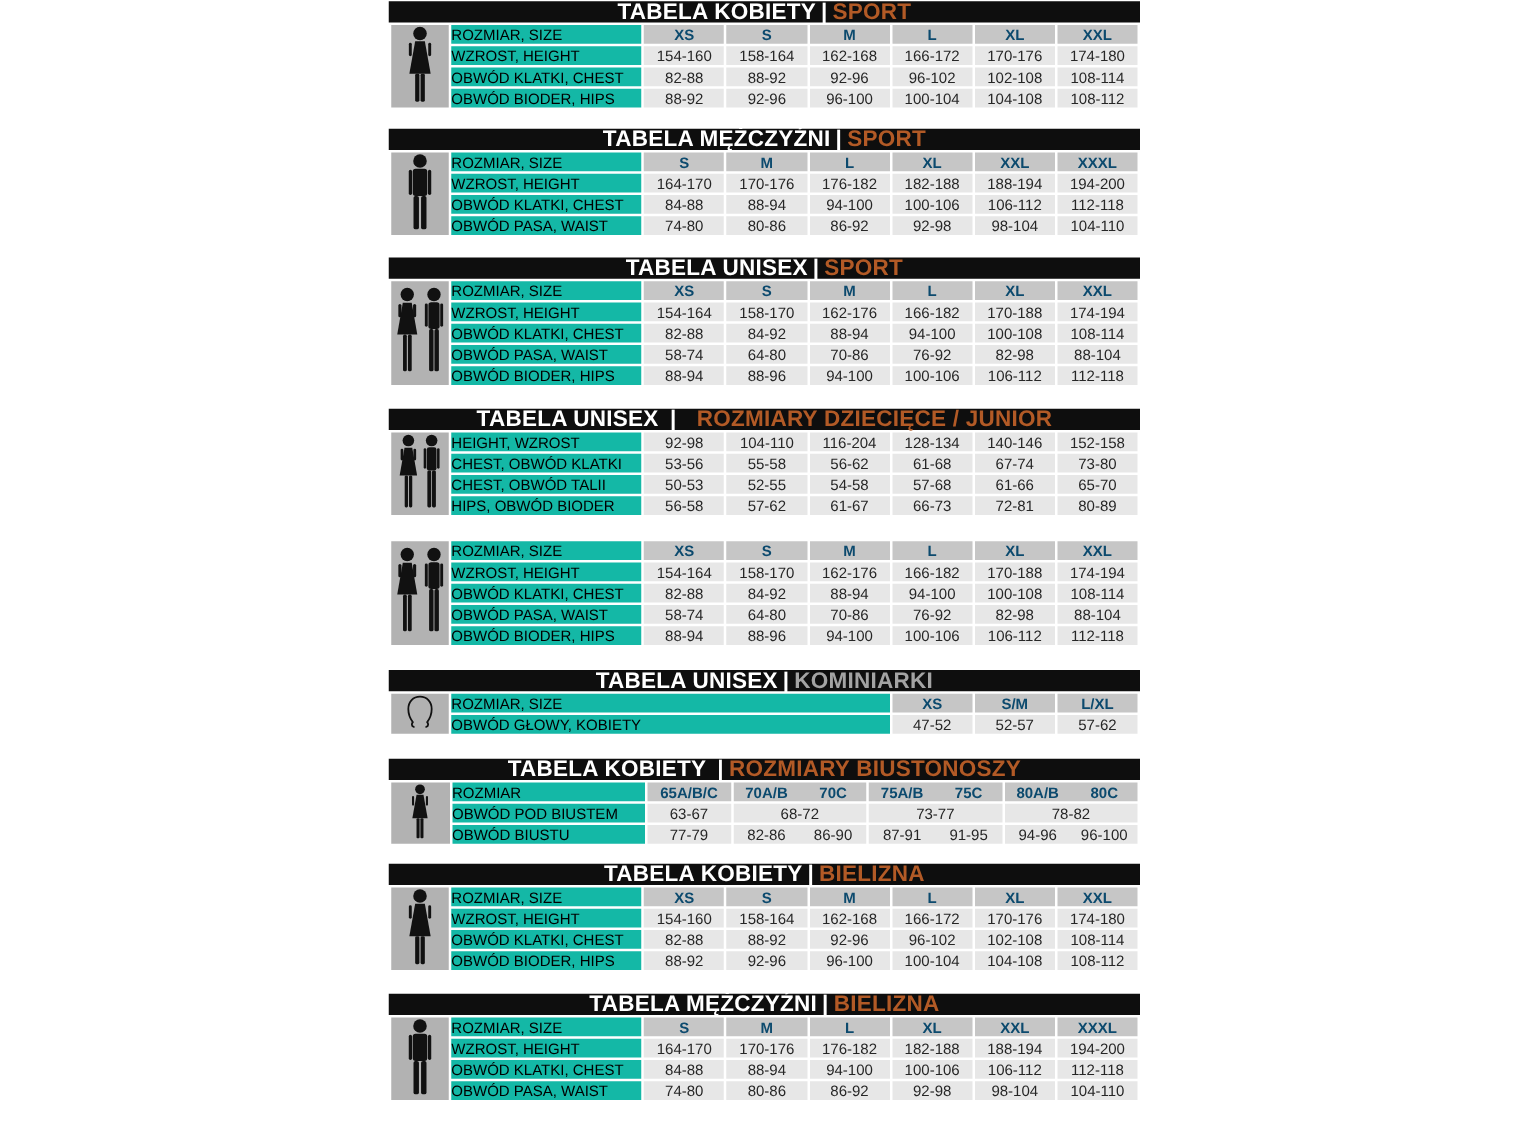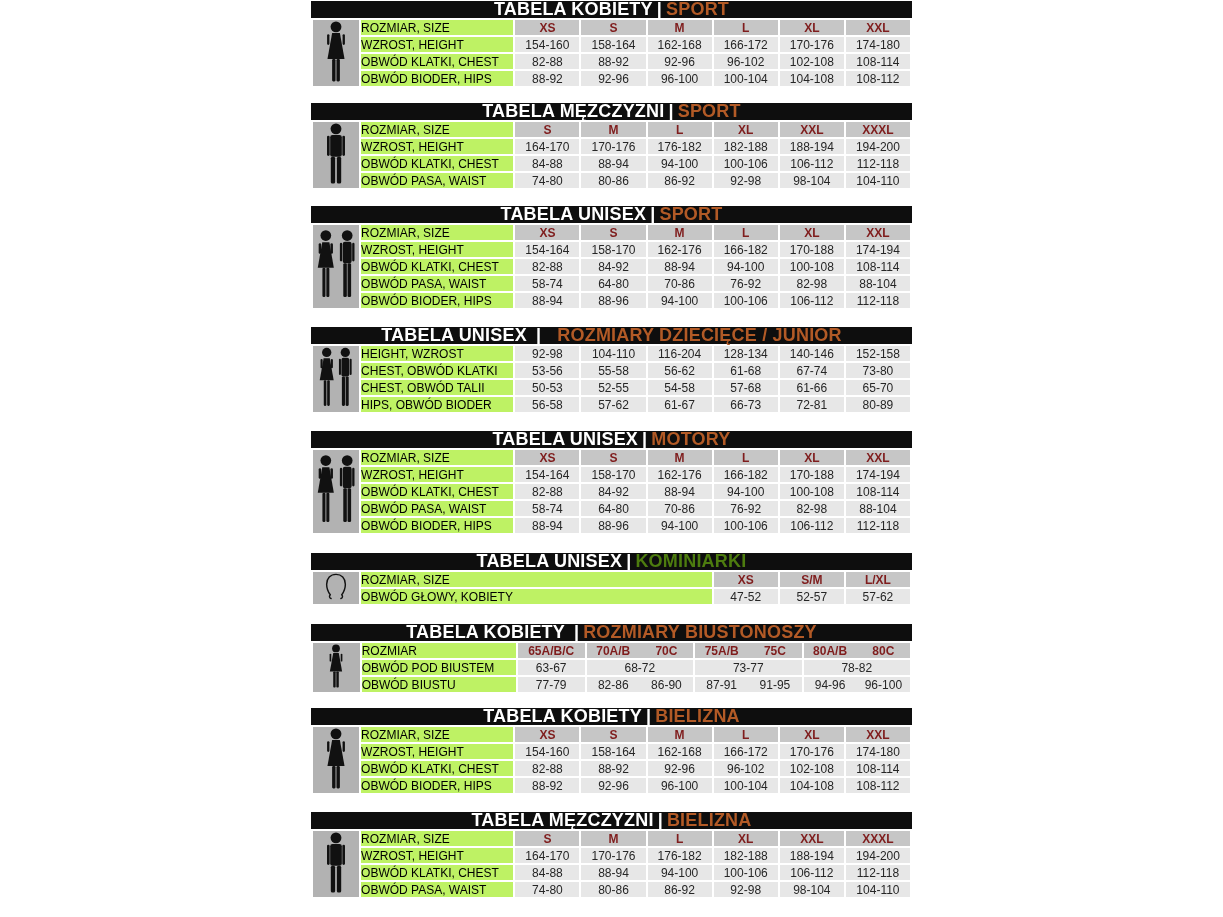--- a/index.html
+++ b/index.html
@@ -22,22 +22,22 @@
     font-size:18px;line-height:17px;text-align:center;letter-spacing:.2px;
   }
   .title-sep{padding:0 4px;color:#ffffff}
   .title-accent{color:#b25a26}
   table.grid{border-collapse:separate;border-spacing:2px;table-layout:fixed;width:601px;margin:0}
   table.grid td{
     height:15px;font-size:12px;line-height:14px;overflow:hidden;white-space:nowrap;
     padding:0;vertical-align:middle;
   }
   td.icon-cell{background:#b2b2b2;text-align:center;vertical-align:middle}
-  td.label-cell{background:#bef264;padding-left:6px;color:#000000;text-align:left}
-  td.head-cell{background:#c6c6c6;font-weight:bold;text-align:center;color:#7f1d1d}
+  td.label-cell{background:#14b8a6;padding-left:6px;color:#000000;text-align:left}
+  td.head-cell{background:#c6c6c6;font-weight:bold;text-align:center;color:#0c4a6e}
   td.data-cell{background:#e7e7e7;text-align:center;color:#262626}
   .dual-wrap{display:flex;justify-content:space-around;align-items:center}
   .dual-wrap span{flex:1;text-align:center}
   svg.figure{display:block;margin:0 auto}
   .icon-wrap{display:inline-block;line-height:0}
 </style>
 </head>
 <body>
 
 <div class="sheet" id="sheet">
@@ -300,21 +300,20 @@
             <td class="data-cell">57-62</td>
             <td class="data-cell">61-67</td>
             <td class="data-cell">66-73</td>
             <td class="data-cell">72-81</td>
             <td class="data-cell">80-89</td>
           </tr>
         </tbody>
       </table>
     </section>
     <section class="size-table">
-      <div class="table-title"><span class="title-main">TABELA UNISEX</span><span class="title-sep">|</span><span class="title-accent" style="color: rgb(178, 90, 38);">MOTORY</span></div>
       <table class="grid">
         <colgroup>
           <col style="width: 46px;">
           <col style="width: 152px;">
           <col style="width: 64px;">
           <col style="width: 64px;">
           <col style="width: 64px;">
           <col style="width: 64px;">
           <col style="width: 64px;">
           <col style="width: 64px;">
@@ -376,21 +375,21 @@
             <td class="data-cell">88-96</td>
             <td class="data-cell">94-100</td>
             <td class="data-cell">100-106</td>
             <td class="data-cell">106-112</td>
             <td class="data-cell">112-118</td>
           </tr>
         </tbody>
       </table>
     </section>
     <section class="size-table">
-      <div class="table-title"><span class="title-main">TABELA UNISEX</span><span class="title-sep">|</span><span class="title-accent" style="color: #4d7c0f;">KOMINIARKI</span></div>
+      <div class="table-title"><span class="title-main">TABELA UNISEX</span><span class="title-sep">|</span><span class="title-accent" style="color: #a3a3a3;">KOMINIARKI</span></div>
       <table class="grid">
         <colgroup>
           <col style="width: 46px;">
           <col style="width: 350px;">
           <col style="width: 64px;">
           <col style="width: 64px;">
           <col style="width: 64px;">
         </colgroup>
         <tbody>
           <tr>

